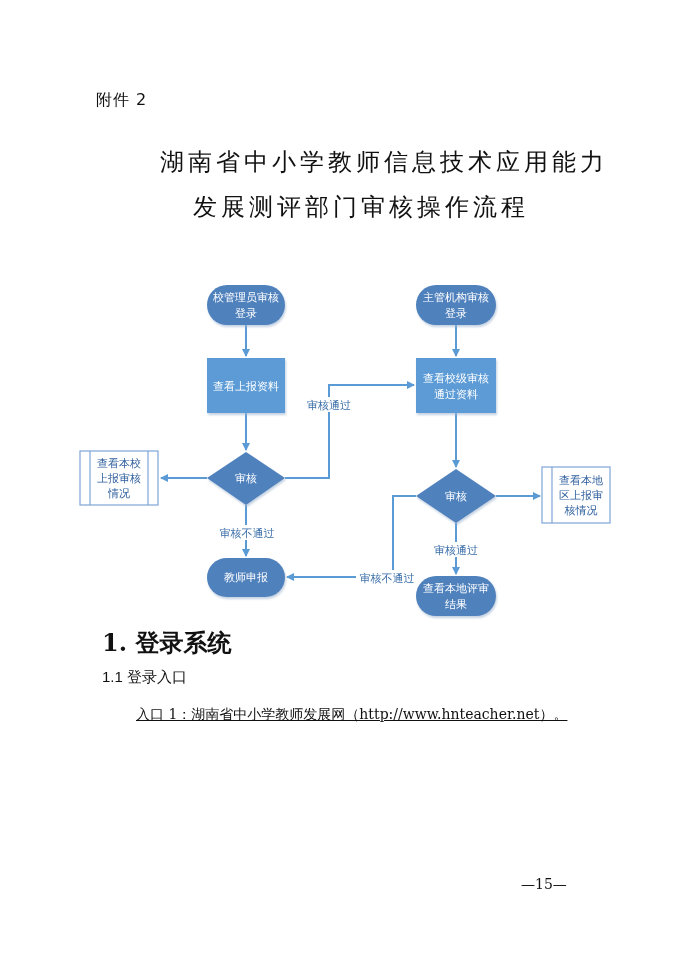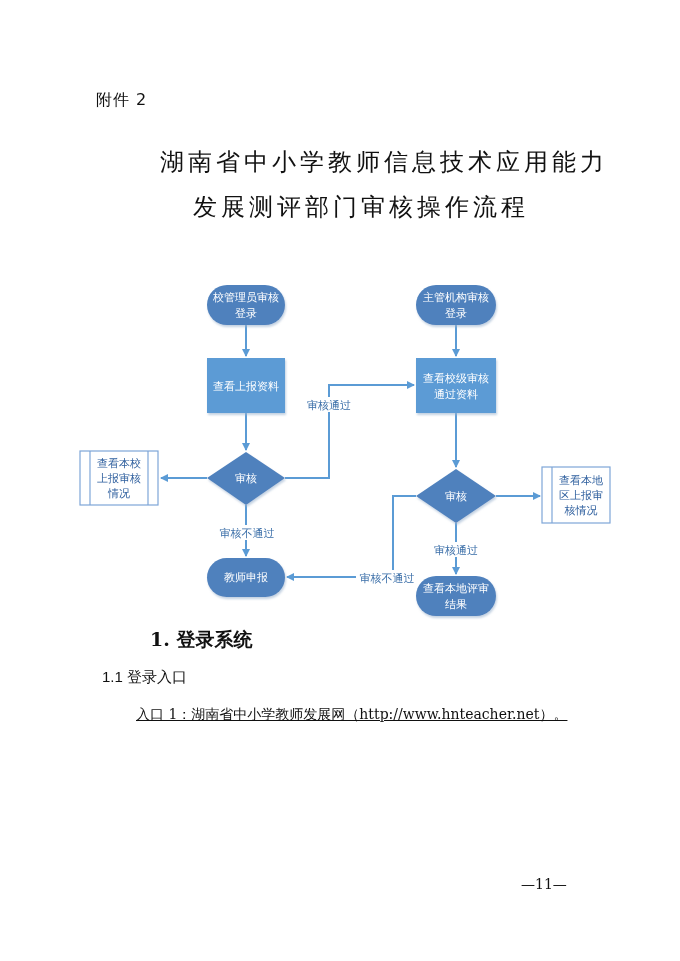--- a/index.html
+++ b/index.html
@@ -7,21 +7,21 @@
          font-family: "DejaVu Sans", sans-serif; color: #111; }
   .abs { position: absolute; }
   #attachment { left: 96px; top: 90px; font-size: 16px; letter-spacing: 1px; }
   .title { font-size: 24px; letter-spacing: 4px; white-space: nowrap; }
   #title1 { left: 160px; top: 146px; }
   #title2 { left: 193px; top: 191px; font-family: Liberation Serif, serif; }
   svg#flow { position: absolute; left: 0; top: 0; }
   .node-text { font-family: "DejaVu Sans", sans-serif; font-size: 11px; fill: #ffffff; }
   .side-text { font-family: "DejaVu Sans", sans-serif; font-size: 11px; fill: #2e5f9e; }
   .edge-label { font-family: "DejaVu Sans", sans-serif; font-size: 11px; fill: #3a6ea8; }
-  #h1 { left: 102px; top: 627px; font-size: 19px; font-weight: bold; font-family: "DejaVu Serif", serif; margin-left: 48px; }
+  #h1 { left: 102px; top: 627px; font-size: 24px; font-weight: bold; font-family: "DejaVu Serif", serif; }
   #h2 { left: 102px; top: 668px; font-size: 15px; font-family: Liberation Sans, sans-serif; }
   #p1 { left: 136px; top: 706px; font-size: 14px; font-family: "DejaVu Serif", serif; white-space: nowrap; text-decoration: underline; }
   #pageno { left: 521px; top: 876px; font-size: 14px; font-family: "DejaVu Serif", serif; }
 </style>
 </head>
 <body>
 
 <div id="attachment" class="abs">附件 2</div>
 <div id="title1" class="abs title">湖南省中小学教师信息技术应用能力</div>
 <div id="title2" class="abs title">发展测评部门审核操作流程</div>
@@ -108,13 +108,13 @@
   <g>
     <rect x="416" y="576" width="80" height="40" rx="20" ry="20" fill="#4f81bd" filter="url(#shadow)"></rect>
     <text class="node-text" x="456" y="592" text-anchor="middle">查看本地评审</text>
     <text class="node-text" x="456" y="608" text-anchor="middle">结果</text>
   </g>
 </svg>
 
 <div id="h1" class="abs">1. 登录系统</div>
 <div id="h2" class="abs">1.1  登录入口</div>
 <div id="p1" class="abs">入口 1：湖南省中小学教师发展网（http://www.hnteacher.net）。</div>
-<div id="pageno" class="abs">—11—</div>
+<div id="pageno" class="abs">—15—</div>
 
 </body></html>

